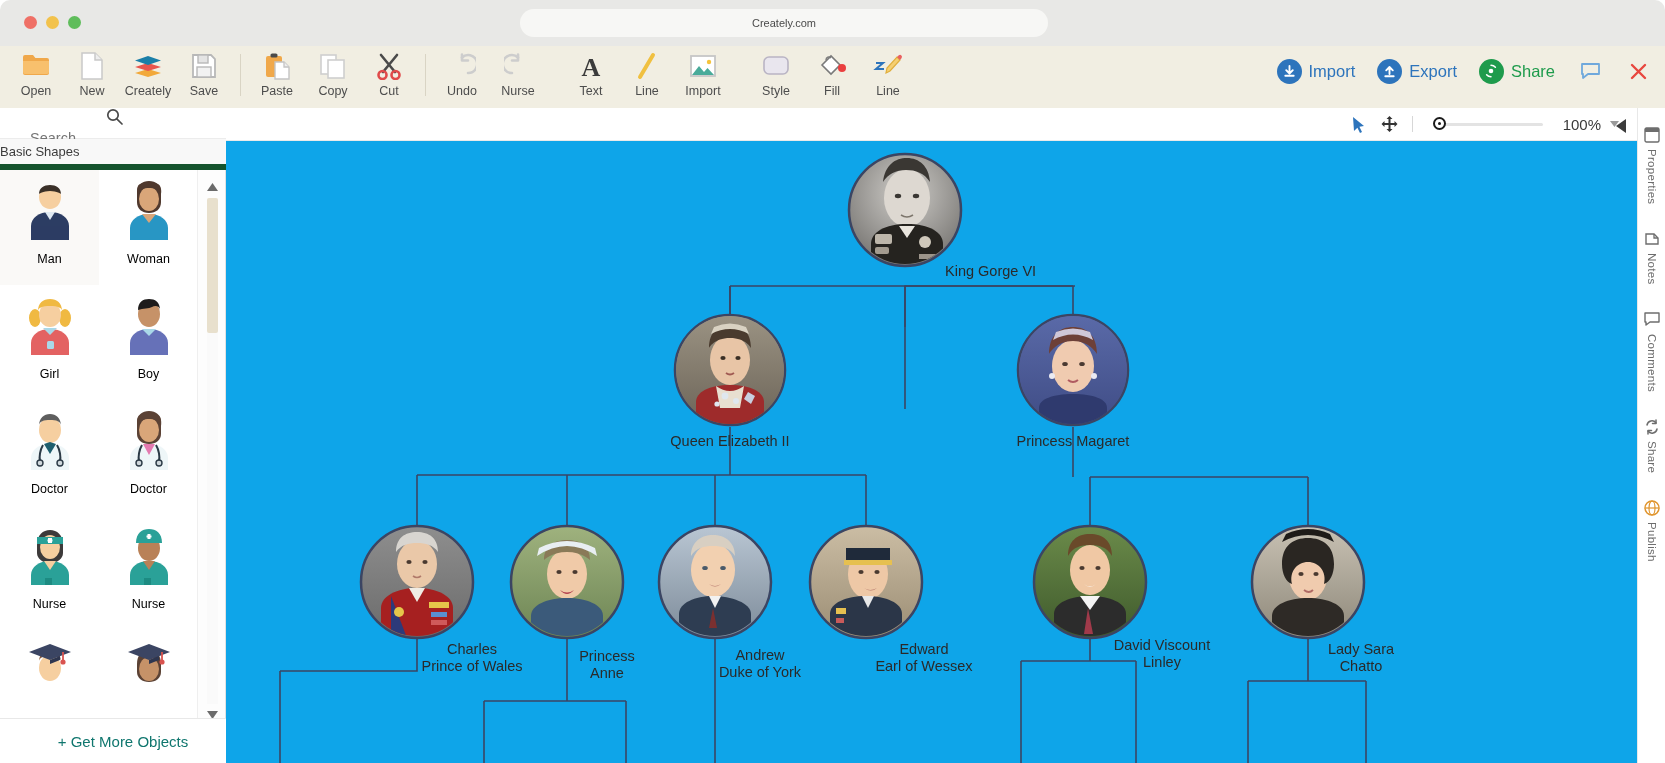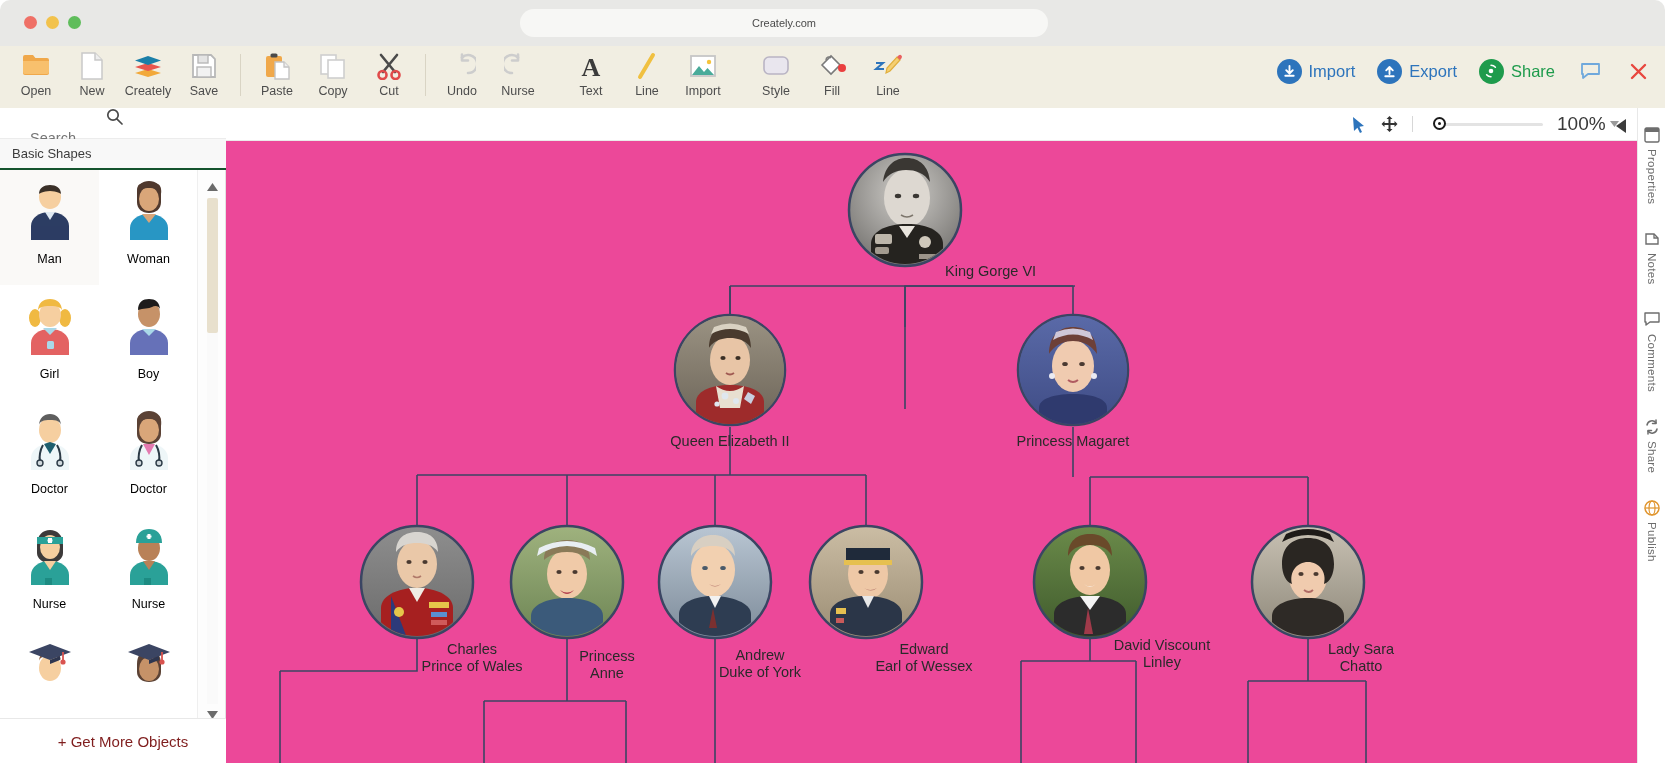--- a/index.html
+++ b/index.html
@@ -82,22 +82,22 @@
     flex-direction: column;
   }
   .searchrow .sicon { margin: 0 8px 0 10px; }
   .searchinput {
     border: none; outline: none; background: transparent;
     font-size: 14.5px; color: #8d8d8d; width: 170px;
     font-family: "Liberation Sans", sans-serif;
   }
   .cataccord {
     position: absolute; left: 0; top: 31px; width: 226px; height: 31px;
-    background: #f8f8f8; border-bottom: 2px solid #14532d;
-    display: flex; align-items: center; padding-left: 12px;
+    background: #f8f8f8; border-bottom: 6px solid #14532d;
+    display: flex; align-items: center; padding-left: 0;
     font-size: 13px; color: #3c3c3c;
   }
   .shapegrid {
     position: absolute; left: 0; top: 62px; width: 226px; height: 562px;
     overflow: hidden;
   }
   .srow { display: flex; }
   .scell {
     width: 99px; height: 115px;
     display: flex; flex-direction: column; align-items: center; justify-content: flex-start;
@@ -121,21 +121,21 @@
     background: #fafafa;
   }
   .sb-thumb {
     position: absolute; left: 0; top: 0; width: 11px; height: 135px;
     background: #e8e0cd; border-radius: 2px;
   }
   .getmore {
     position: absolute; left: 0; bottom: 0; width: 226px; height: 45px;
     display: flex; align-items: center; justify-content: center;
     border-top: 1px solid #e8e8e8; background: #fff;
-    font-size: 15px; color: #7f1d1d; cursor: default; padding-left: 20px;
+    font-size: 15px; color: #0f766e; cursor: default; padding-left: 20px;
   }
 
   
   .canvastb {
     position: absolute; left: 226px; top: 108px; width: 1411px; height: 33px;
     background: #fff; border-bottom: 1px solid #eaeaea;
     display: flex; align-items: center; justify-content: flex-end;
     padding-right: 10px; gap: 0;
   }
   .ct-icon { width: 30px; height: 30px; display:flex; align-items:center; justify-content:center; cursor: default; }
@@ -143,21 +143,21 @@
   .zoomslider {
     position: relative; width: 118px; height: 20px; display:flex; align-items:center;
     margin-left: 4px;
   }
   .zs-track { position:absolute; left: 14px; top: 9px; width: 104px; height: 3px; background: #e3e3e3; border-radius: 2px; }
   .zs-knob {
     position: absolute; left: 8px; top: 3px; width: 13px; height: 13px;
     border-radius: 50%; border: 2.5px solid #1a1a1a; background: #fff;
   }
   .zs-knob::after { content:''; position:absolute; left:2.5px; top:2.5px; width:3px; height:3px; border-radius:50%; background:#1a1a1a; }
-  .zoomval { font-size: 19px; color: #3a3a3a; margin-left: 14px; width: 44px; text-align: right; }
+  .zoomval { font-size: 15px; color: #3a3a3a; margin-left: 14px; width: 44px; text-align: right; }
   .ct-caret { width: 26px; height: 26px; display:flex; align-items:center; justify-content:center; }
 
   
   .rightrail {
     position: absolute; right: 0; top: 108px; width: 28px; height: 655px;
     background: #fff; border-left: 1px solid #e8e8e8;
     display: flex; flex-direction: column; align-items: center;
     padding-top: 18px;
   }
   .rr-item {
@@ -167,21 +167,21 @@
   .rr-label {
     writing-mode: vertical-rl;
     font-size: 11.5px; color: #6d6d6d; margin-top: 5px; letter-spacing: 0.3px;
   }
   .rr-ic { width: 18px; height: 18px; display:flex; align-items:center; justify-content:center; }
 
   
   .canvas {
     position: absolute; left: 226px; top: 141px;
     width: 1411px; height: 622px;
-    background: #ec4899; overflow: hidden;
+    background: #0ea5e9; overflow: hidden;
   }
   .collapse-arrow {
     position: absolute; right: 34px; top: 116px;
     width: 20px; height: 20px; display:flex; align-items:center; justify-content:center;
   }
 </style>
 </head>
 <body>
 
 <div class="app">

